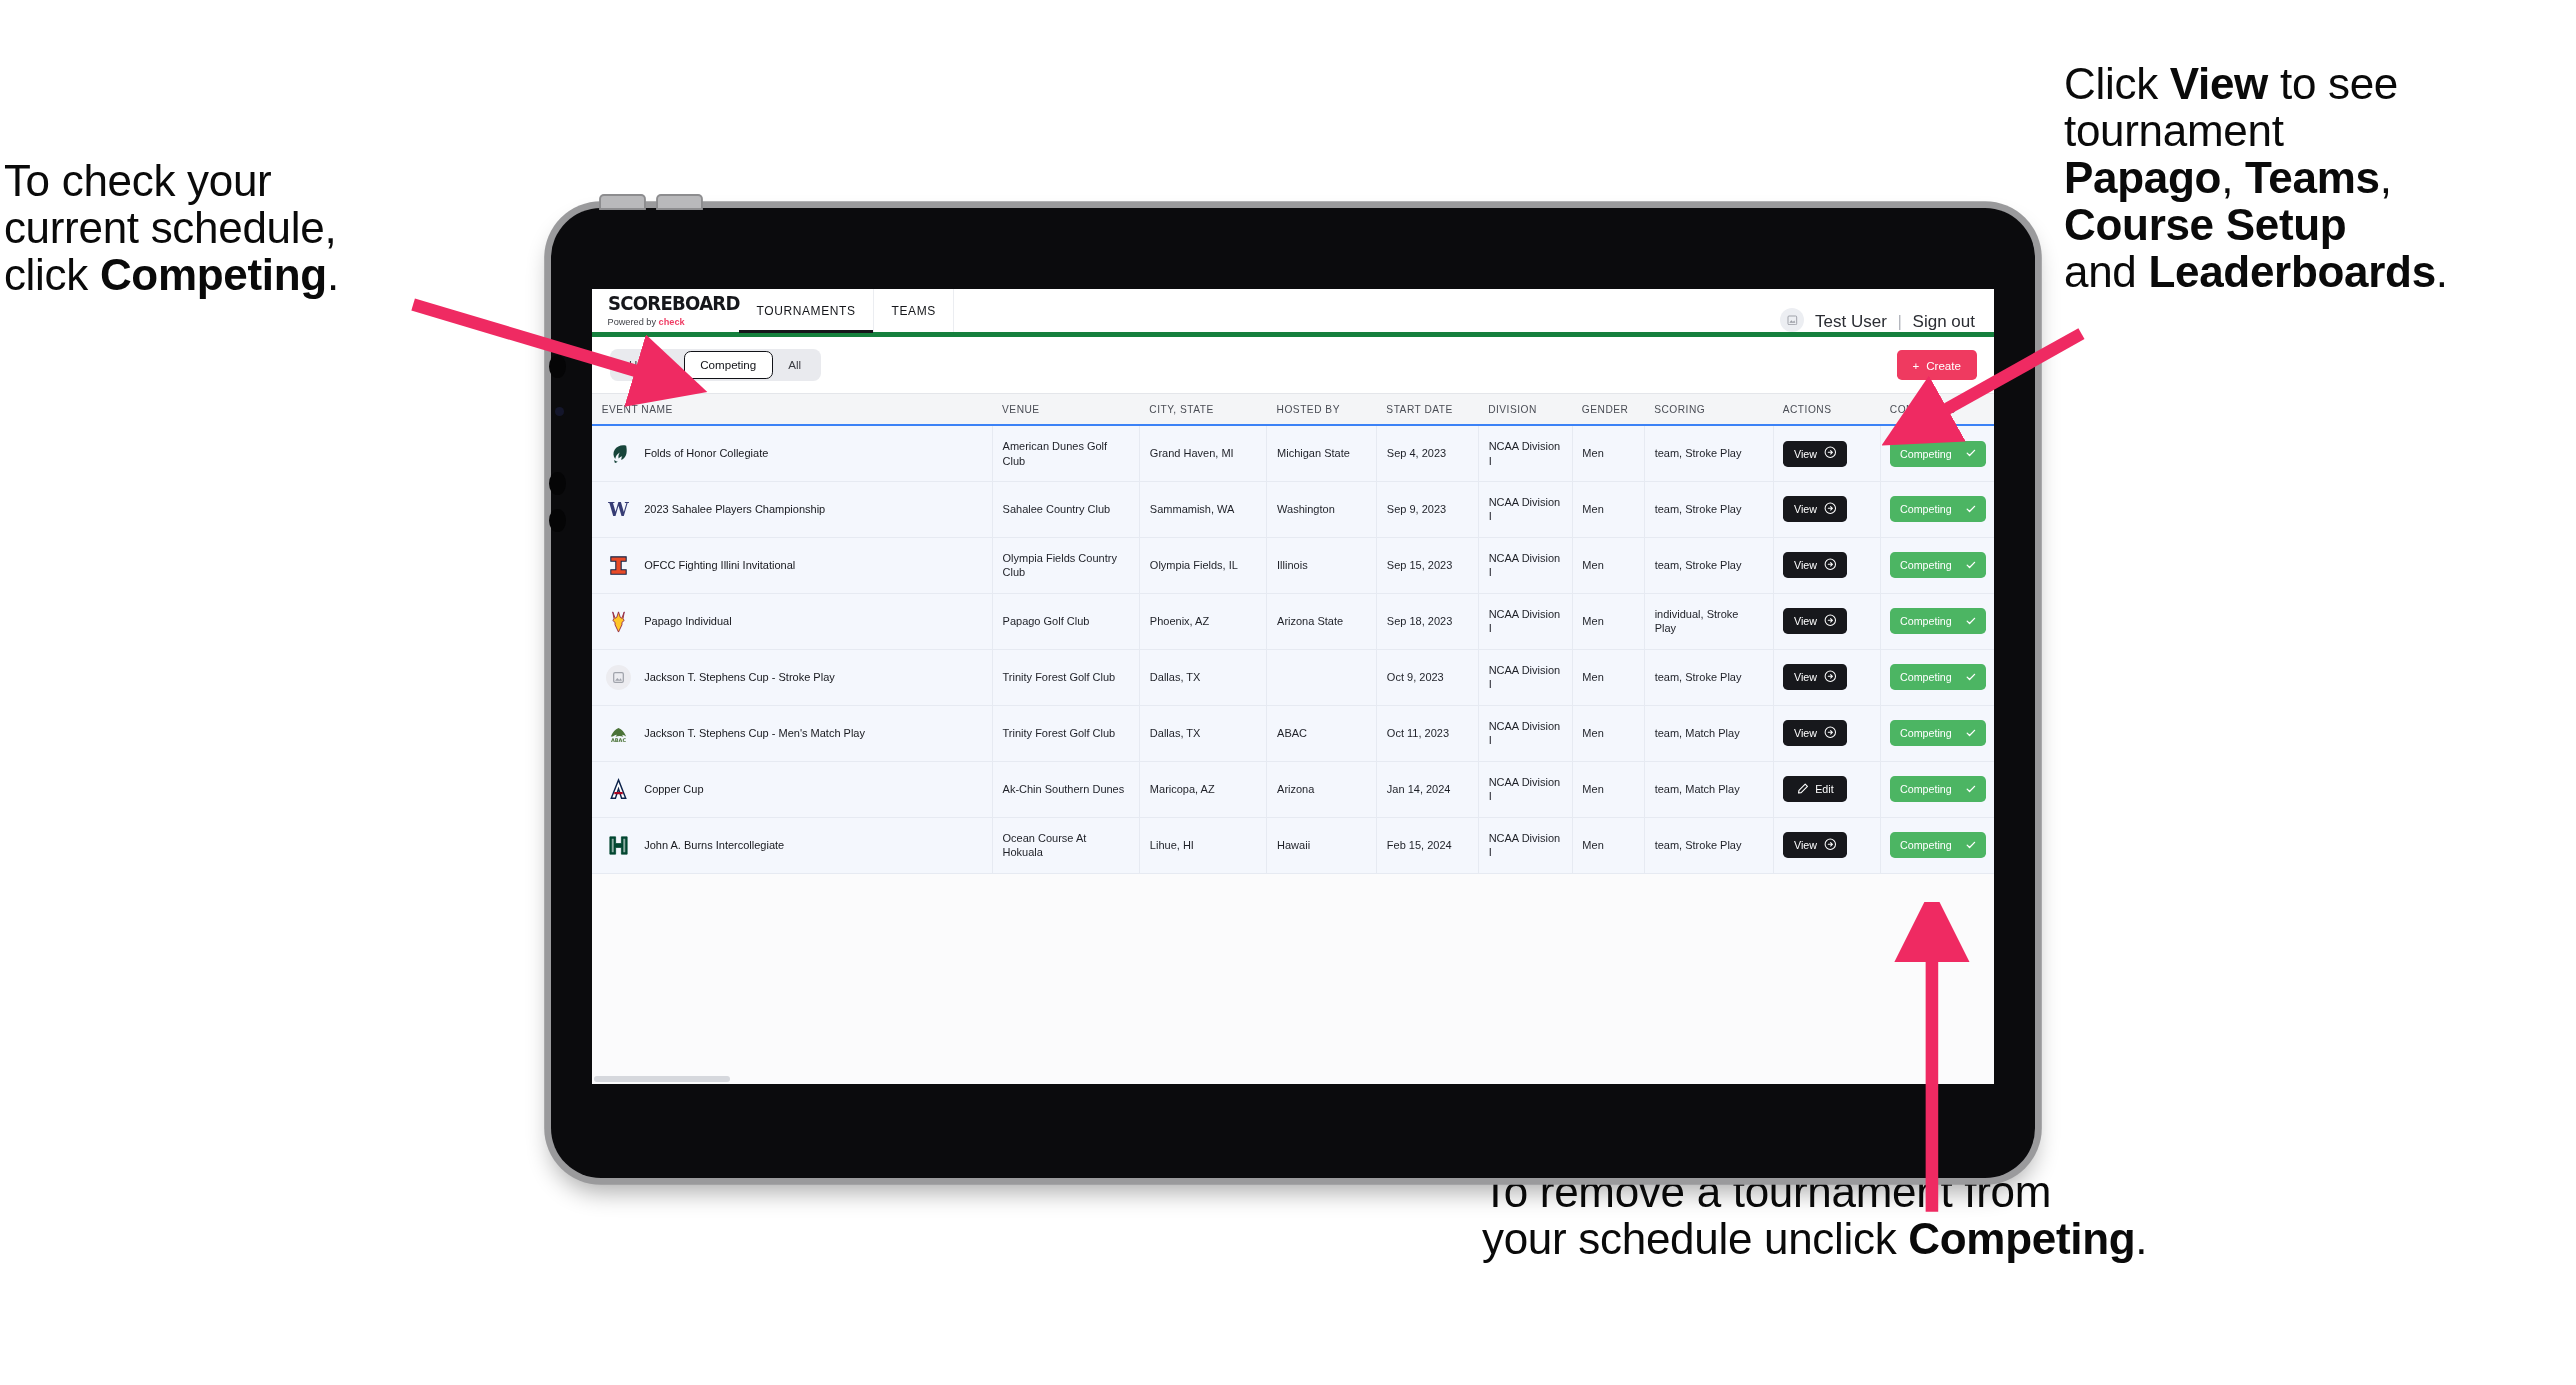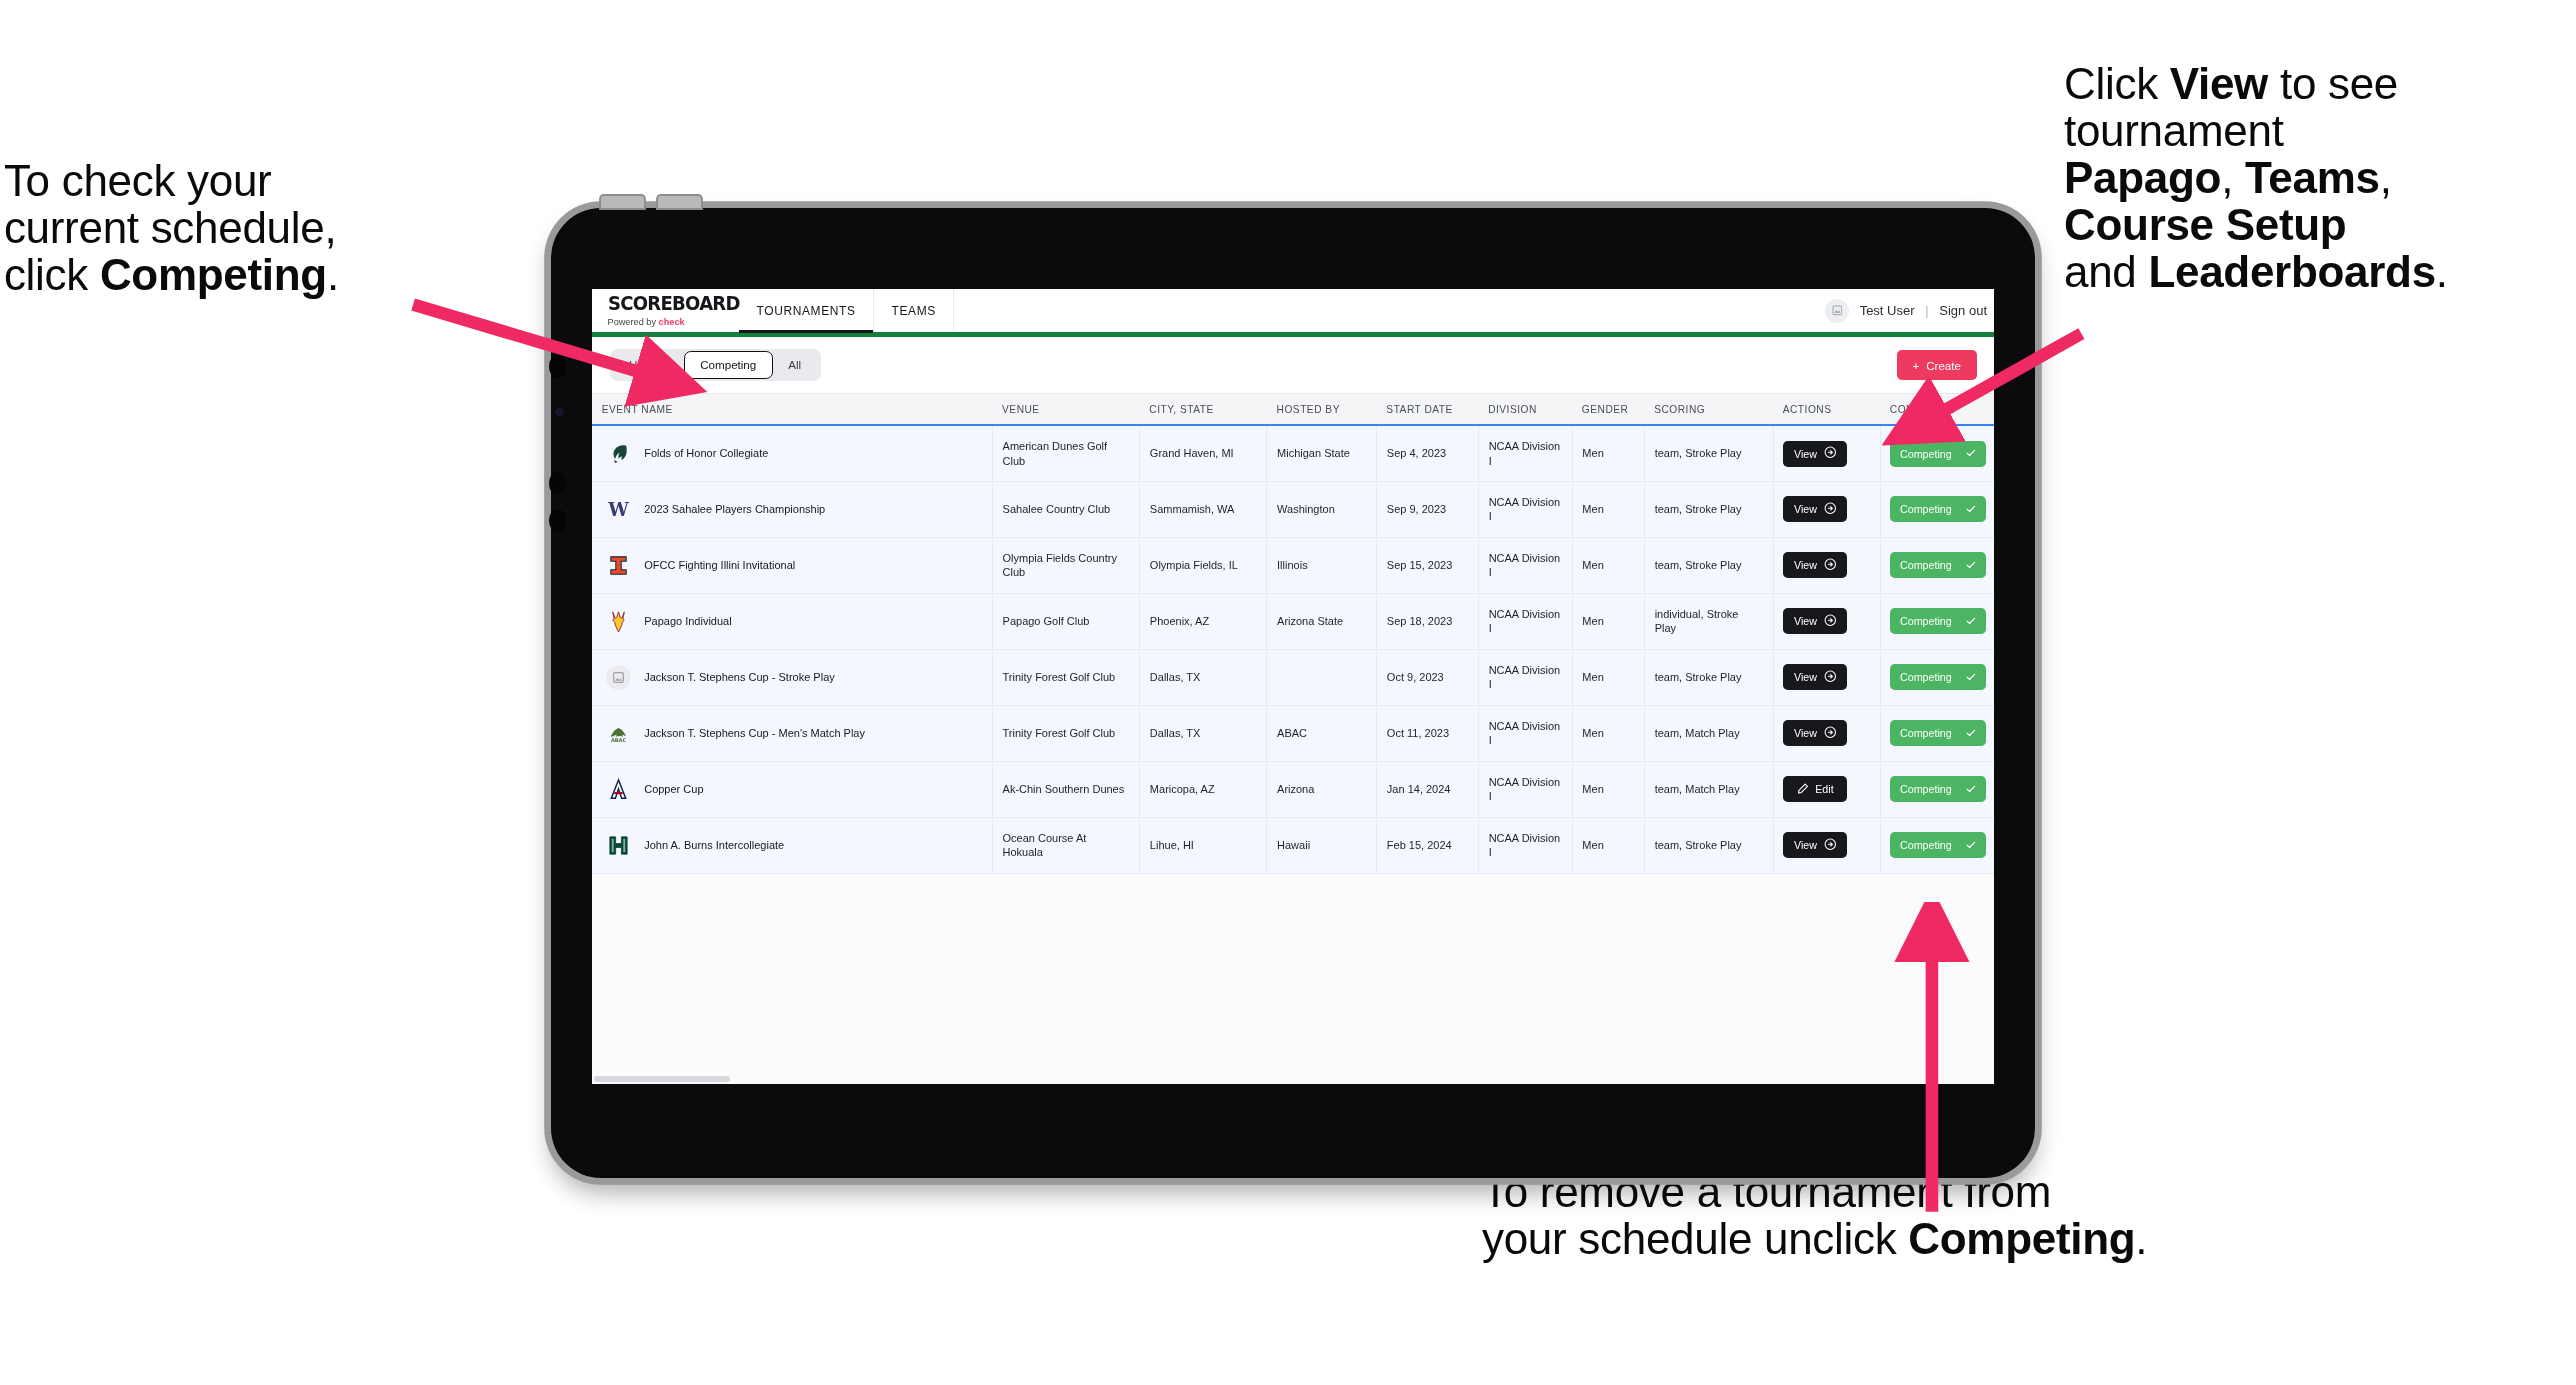--- a/index.html
+++ b/index.html
@@ -84,22 +84,22 @@
     font-size: 12px; letter-spacing: 0.6px; color: #15161a;
     border-right: 1px solid #ebedf1;
     position: relative; cursor: pointer;
   }
   .navtab.active::after {
     content: ""; position: absolute; left: 0; right: 0; bottom: -1px;
     height: 2.9px; background: #15161a;
   }
   #navtab-spacer { flex: 1; border-right: none; }
   #userbox {
-    display: flex; align-items: center; gap: 10.7px;
-    padding-right: 7px; font-size: 13px; color: #2b2d33;
+    display: flex; align-items: flex-end; gap: 10.7px;
+    padding-right: 19px; font-size: 17px; color: #2b2d33;
   }
   #user-avatar {
     width: 24px; height: 24px; border-radius: 50%;
     background: #eceef2; display: flex; align-items: center;
     justify-content: center; color: #8d9099; font-size: 10.7px;
   }
   #userbox .sep { color: #b3b6bd; }
   #signout { cursor: pointer; }
 
   

